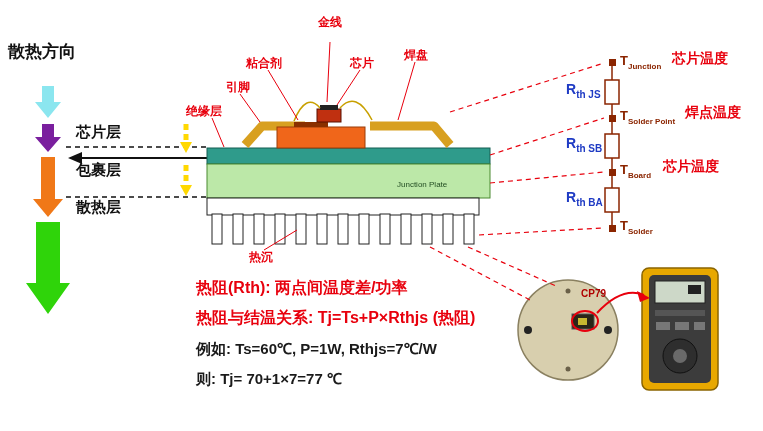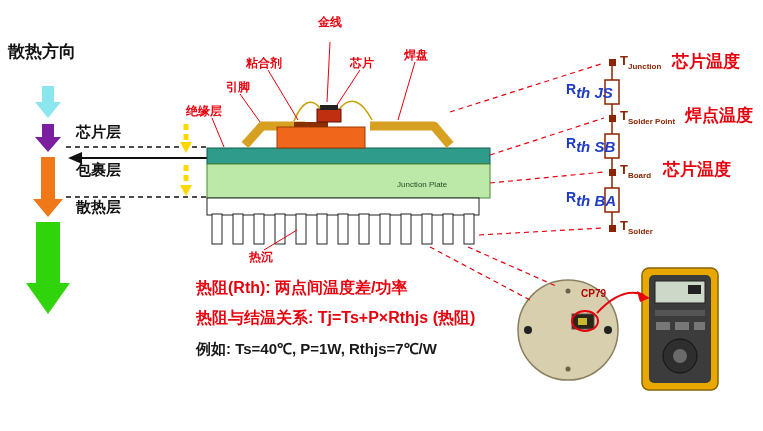--- a/index.html
+++ b/index.html
@@ -6,22 +6,22 @@
   body{font-family:"Liberation Sans",sans-serif;}
   #stage{position:relative;width:763px;height:431px;background:#ffffff;overflow:hidden;}
   .abs{position:absolute;white-space:nowrap;}
   .title-lbl{font-size:17px;font-weight:bold;color:#111;}
   .layer-lbl{font-size:15px;font-weight:bold;color:#111;}
   .lbl-red{color:#e8000d;font-size:12px;font-weight:bold;}
   .plate-lbl{color:#234d23;font-size:8px;}
   .t-label{color:#8b2500;font-size:13px;font-weight:bold;}
   .t-label sub{font-size:8px;}
   .r-label{color:#1f3bc4;font-size:14px;font-weight:bold;}
-  .r-label sub{font-size:15px;font-style:italic;}
-  .temp-label{color:#e8000d;font-size:17px;font-weight:bold;text-align:right;}
+  .r-label sub{font-size:10px;}
+  .temp-label{color:#e8000d;font-size:14px;font-weight:bold;text-align:right;}
   .note-red{color:#e8000d;font-size:16px;font-weight:bold;}
   .note-black{color:#1a1a1a;font-size:15px;font-weight:bold;}
   .cp-lbl{color:#b00000;font-size:10px;font-weight:bold;}
 </style>
 </head>
 <body>
 
 <div id="stage">
 
   <svg class="abs" style="left:0;top:0" width="763" height="431" viewBox="0 0 763 431">
@@ -170,17 +170,18 @@
   <div class="abs temp-label" style="left:663px;top:158px">芯片温度</div>
 
   <div class="abs t-label" style="left:620px;top:218px"><span>T</span><sub>Solder</sub></div>
 
   <div class="abs r-label" style="left:566px;top:81px"><span>R</span><sub>th JS</sub></div>
   <div class="abs r-label" style="left:566px;top:135px"><span>R</span><sub>th SB</sub></div>
   <div class="abs r-label" style="left:566px;top:189px"><span>R</span><sub>th BA</sub></div>
 
   <div class="abs note-red" style="left:196px;top:278px">热阻(Rth): 两点间温度差/功率</div>
   <div class="abs note-red" style="left:196px;top:308px">热阻与结温关系: Tj=Ts+P×Rthjs (热阻)</div>
-  <div class="abs note-black" style="left:196px;top:338px">例如: Ts=40℃, P=1W, Rthjs=7℃/W</div>
+  <div class="abs note-black" style="left:196px;top:338px">例如: Ts=60℃, P=1W, Rthjs=7℃/W</div>
+  <div class="abs note-black" style="left:196px;top:368px">则: Tj= 70+1×7=77 ℃</div>
 
   <div class="abs cp-lbl" style="left:581px;top:288px">CP79</div>
 
 </div>
 
 </body></html>

